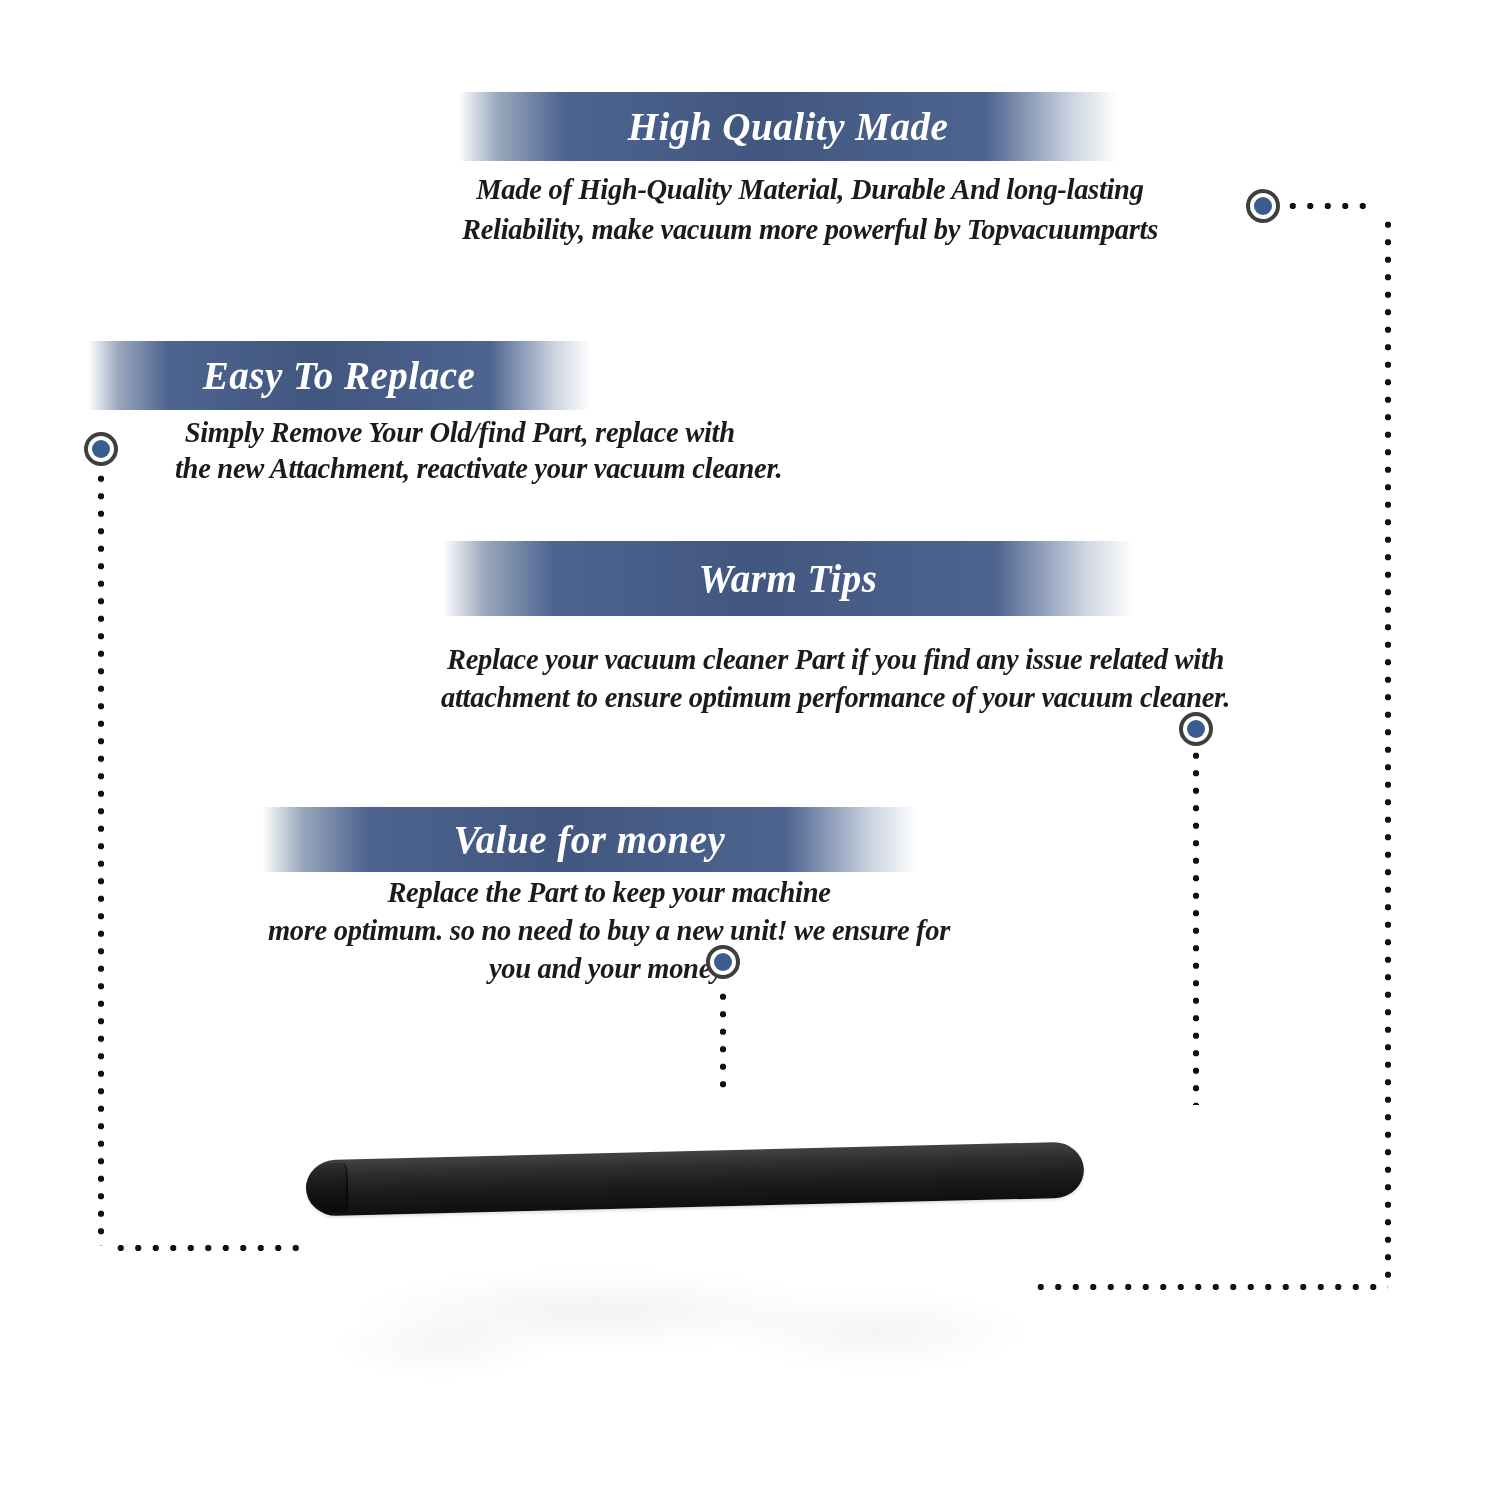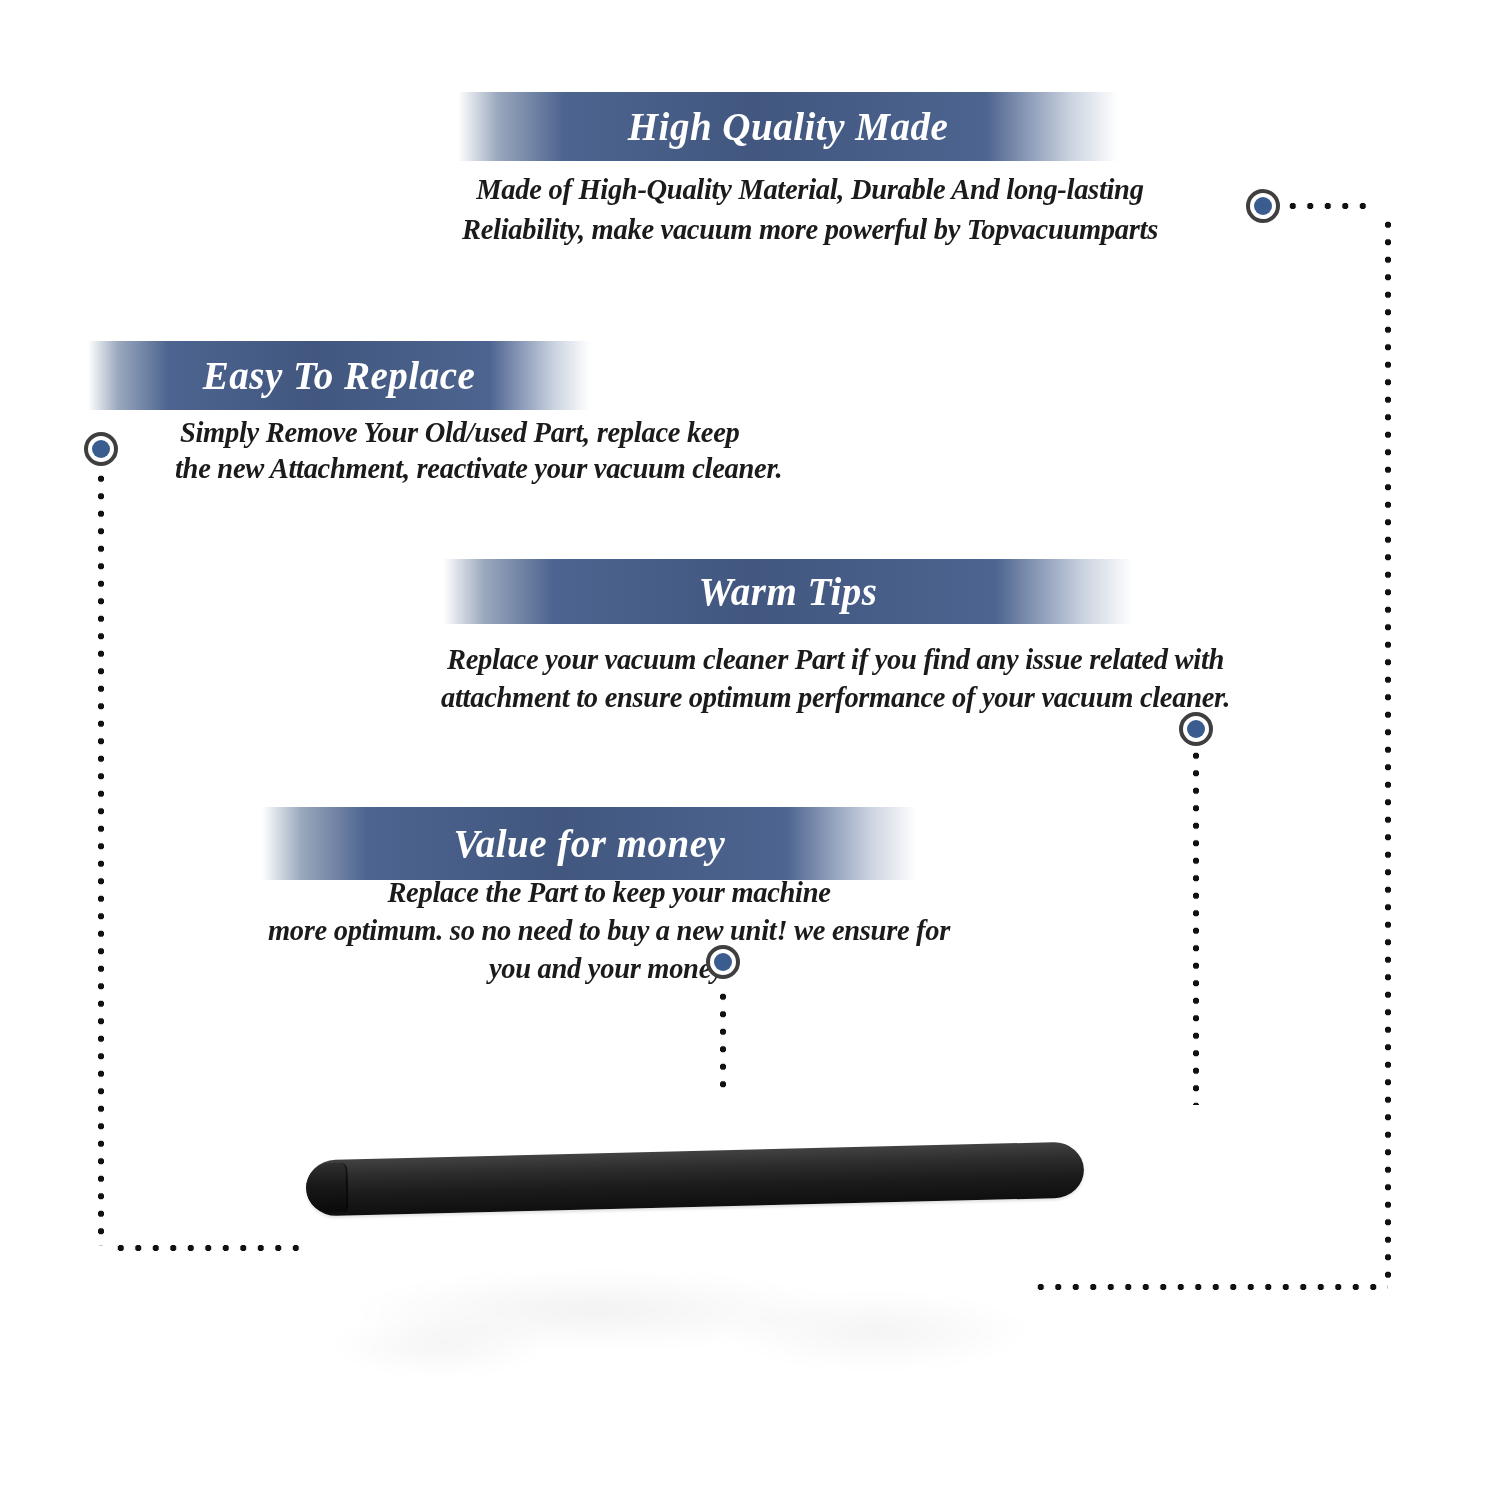--- a/index.html
+++ b/index.html
@@ -19,22 +19,22 @@
       #ccd4e1 93%,
       #ffffff 100%);
   }
   .banner span{
     color:var(--heading_text,#ffffff);
     font-weight:bold;font-style:italic;font-size:39px;letter-spacing:.5px;
     white-space:nowrap;
   }
   .banner-1{left:458px;top:92px;width:660px;height:69px;}
   .banner-2{left:88px;top:341px;width:502px;height:69px;}
-  .banner-3{left:443px;top:559px;width:690px;height:65px;}
-  .banner-4{left:262px;top:807px;width:655px;height:73px;}
+  .banner-3{left:443px;top:541px;width:690px;height:75px;}
+  .banner-4{left:262px;top:807px;width:655px;height:65px;}
 
   
   .copy{
     position:absolute;color:var(--body_text,#1b1b1b);
     font-weight:bold;font-style:italic;font-size:28.5px;letter-spacing:-0.3px;text-align:center;
   }
   .copy div{white-space:nowrap;}
   .copy-1{left:462px;top:170px;line-height:40px;}
   .copy-2{left:137px;top:415px;line-height:36px;}
   .copy-2 .ind{margin-left:38px;}
@@ -110,21 +110,21 @@
   </div>
   <div class="copy copy-1">
     <div>Made of High-Quality Material, Durable And long-lasting</div>
     <div>Reliability, make vacuum more powerful by Topvacuumparts</div>
   </div>
 
   <div class="banner banner-2">
     <span>Easy To Replace</span>
   </div>
   <div class="copy copy-2">
-    <div>Simply Remove Your Old/used Part, replace keep</div>
+    <div>Simply Remove Your Old/find Part, replace with</div>
     <div class="ind">the new Attachment, reactivate your vacuum cleaner.</div>
   </div>
 
   <div class="banner banner-3">
     <span>Warm Tips</span>
   </div>
   <div class="copy copy-3">
     <div>Replace your vacuum cleaner Part if you find any issue related with</div>
     <div class="ind">attachment to ensure optimum performance of your vacuum cleaner.</div>
   </div>

